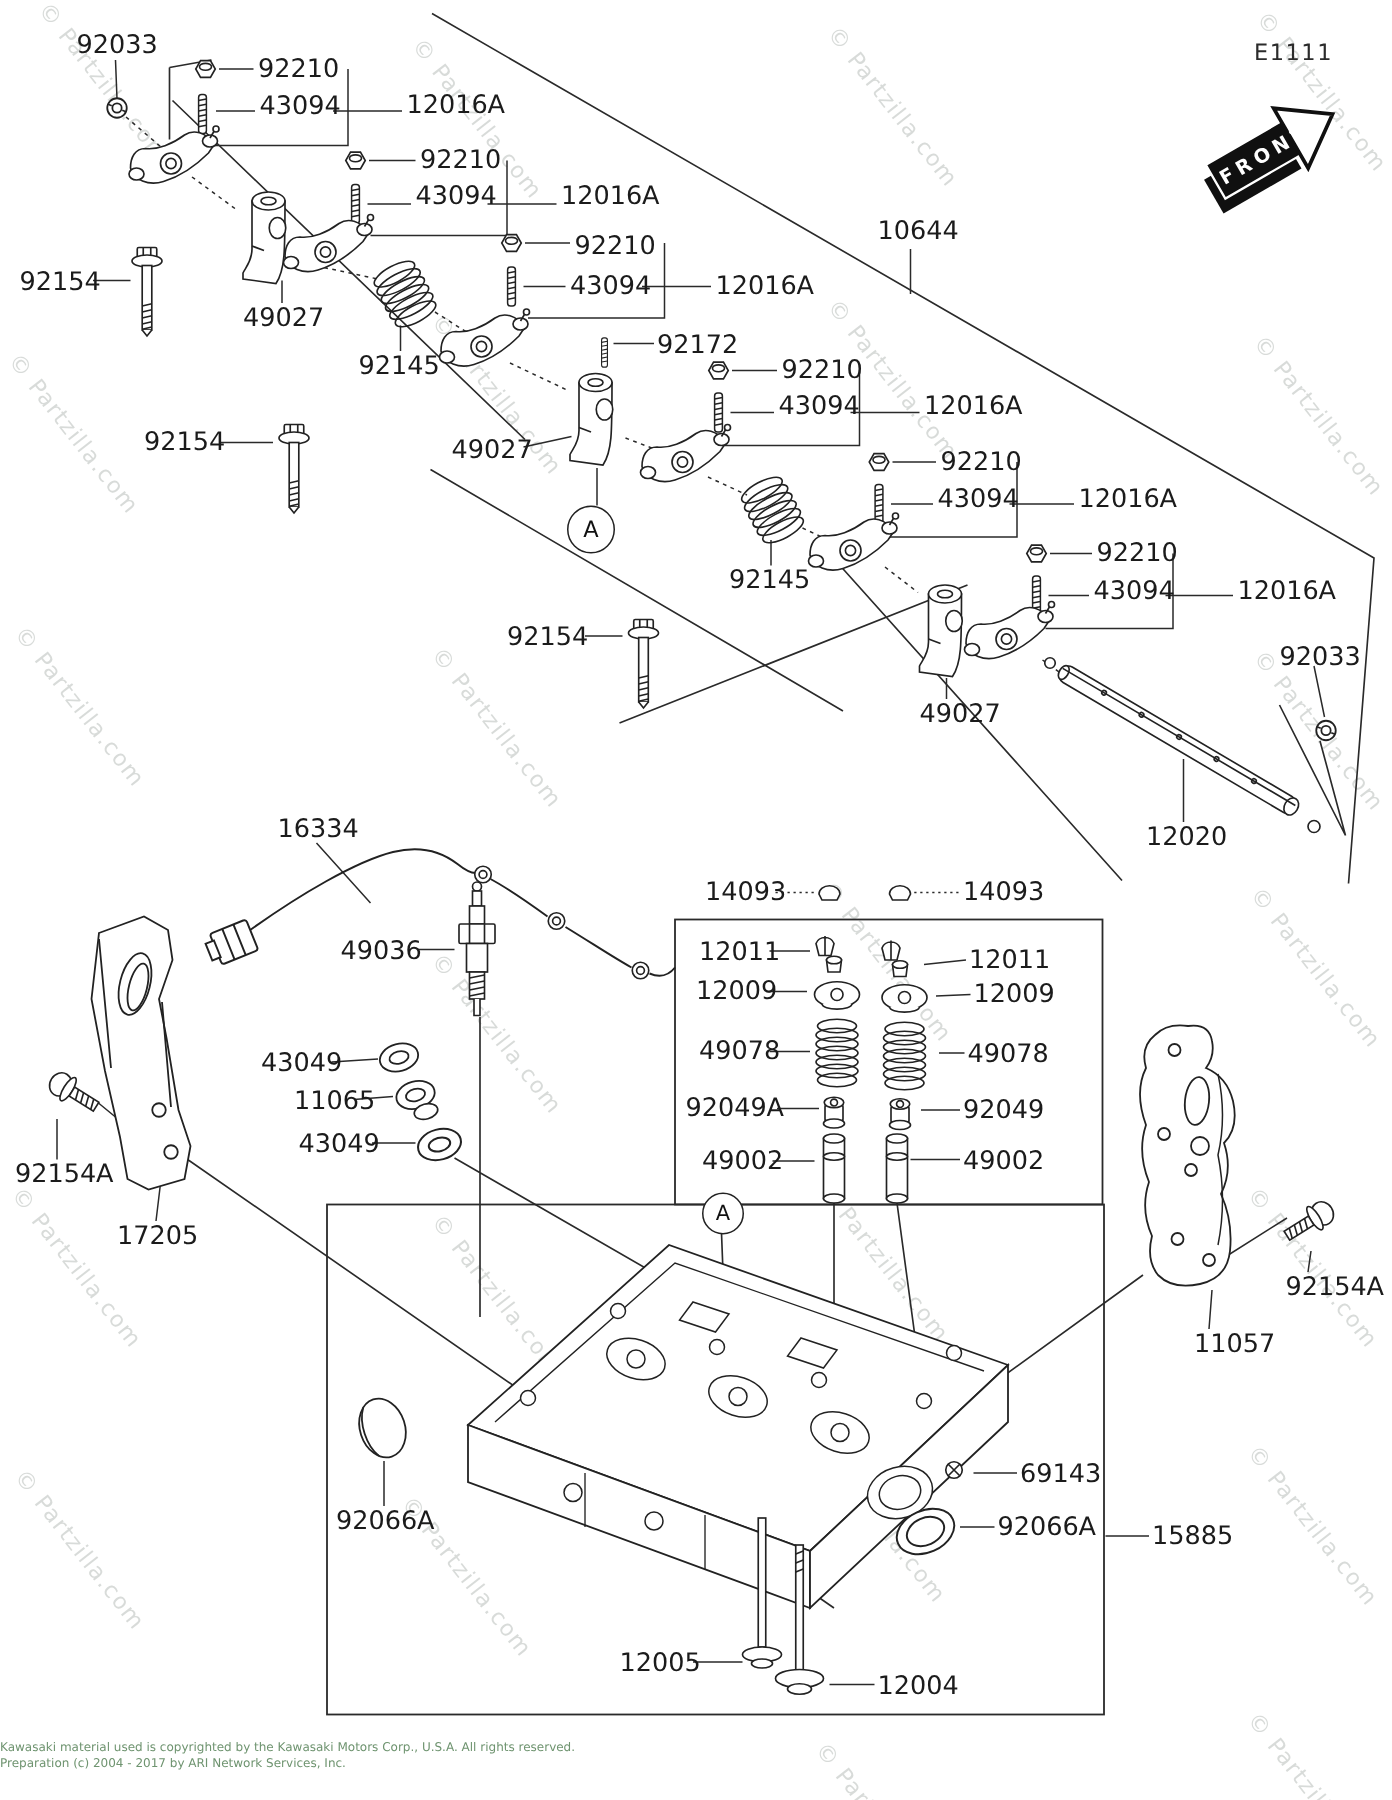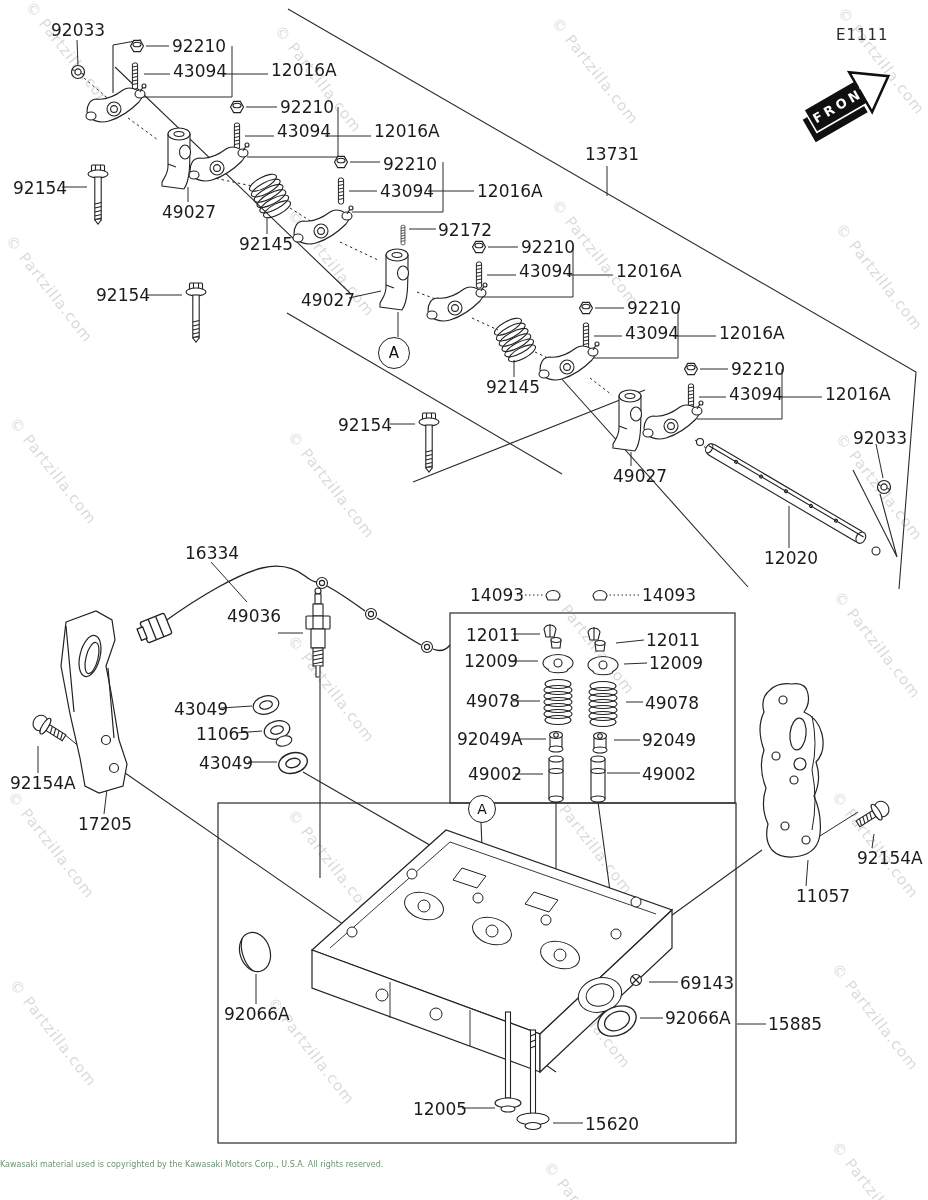--- a/index.html
+++ b/index.html
@@ -440,36 +440,36 @@
       <span class="plabel" style="left: 13px; top: 180px;">92154</span>
       <span class="plabel" style="left: 162px; top: 204px;">49027</span>
       <span class="plabel" style="left: 383px; top: 156px;">92210</span>
       <span class="plabel" style="left: 380px; top: 183px;">43094</span>
       <span class="plabel" style="left: 477px; top: 183px;">12016A</span>
       <span class="plabel" style="left: 239px; top: 236px;">92145</span>
       <span class="plabel" style="left: 438px; top: 222px;">92172</span>
       <span class="plabel" style="left: 521px; top: 239px;">92210</span>
       <span class="plabel" style="left: 519px; top: 263px;">43094</span>
       <span class="plabel" style="left: 616px; top: 263px;">12016A</span>
-      <span class="plabel" style="left: 585px; top: 146px;">13731</span>
+      <span class="plabel" style="left: 585px; top: 146px;">10644</span>
       <span class="plabel" style="left: 96px; top: 287px;">92154</span>
       <span class="plabel" style="left: 301px; top: 292px;">49027</span>
       <span class="plabel" style="left: 627px; top: 300px;">92210</span>
       <span class="plabel" style="left: 625px; top: 325px;">43094</span>
       <span class="plabel" style="left: 719px; top: 325px;">12016A</span>
       <span class="plabel" style="left: 486px; top: 379px;">92145</span>
       <span class="plabel" style="left: 731px; top: 361px;">92210</span>
       <span class="plabel" style="left: 729px; top: 386px;">43094</span>
       <span class="plabel" style="left: 825px; top: 386px;">12016A</span>
       <span class="plabel" style="left: 338px; top: 417px;">92154</span>
       <span class="plabel" style="left: 613px; top: 468px;">49027</span>
       <span class="plabel" style="left: 853px; top: 430px;">92033</span>
       <span class="plabel" style="left: 764px; top: 550px;">12020</span>
       <span class="plabel" style="left: 185px; top: 545px;">16334</span>
-      <span class="plabel" style="left: 227px; top: 608px; text-align: center;">49036</span>
+      <span class="plabel" style="left: 227px; top: 626px; text-align: center;">49036</span>
       <span class="plabel" style="left: 174px; top: 701px;">43049</span>
       <span class="plabel" style="left: 196px; top: 726px;">11065</span>
       <span class="plabel" style="left: 199px; top: 755px;">43049</span>
       <span class="plabel" style="left: 10px; top: 775px;">92154A</span>
       <span class="plabel" style="left: 78px; top: 816px;">17205</span>
       <span class="plabel" style="left: 470px; top: 587px;">14093</span>
       <span class="plabel" style="left: 642px; top: 587px;">14093</span>
       <span class="plabel" style="left: 466px; top: 627px;">12011</span>
       <span class="plabel" style="left: 646px; top: 632px;">12011</span>
       <span class="plabel" style="left: 464px; top: 653px;">12009</span>
@@ -480,17 +480,18 @@
       <span class="plabel" style="left: 642px; top: 732px;">92049</span>
       <span class="plabel" style="left: 468px; top: 766px;">49002</span>
       <span class="plabel" style="left: 642px; top: 766px;">49002</span>
       <span class="plabel" style="left: 796px; top: 888px;">11057</span>
       <span class="plabel" style="left: 857px; top: 850px;">92154A</span>
       <span class="plabel" style="left: 224px; top: 1006px;">92066A</span>
       <span class="plabel" style="left: 680px; top: 975px;">69143</span>
       <span class="plabel" style="left: 665px; top: 1010px;">92066A</span>
       <span class="plabel" style="left: 768px; top: 1016px;">15885</span>
       <span class="plabel" style="left: 413px; top: 1101px;">12005</span>
-      <span class="plabel" style="left: 585px; top: 1116px;">15620</span>
+      <span class="plabel" style="left: 585px; top: 1116px;">12004</span>
     </div>
 
   <div id="footer1" class="footer">Kawasaki material used is copyrighted by the Kawasaki Motors Corp., U.S.A. All rights reserved.</div>
+  <div id="footer2" class="footer">Preparation (c) 2004 - 2017 by ARI Network Services, Inc.</div>
 </div>
 
 </body></html>

